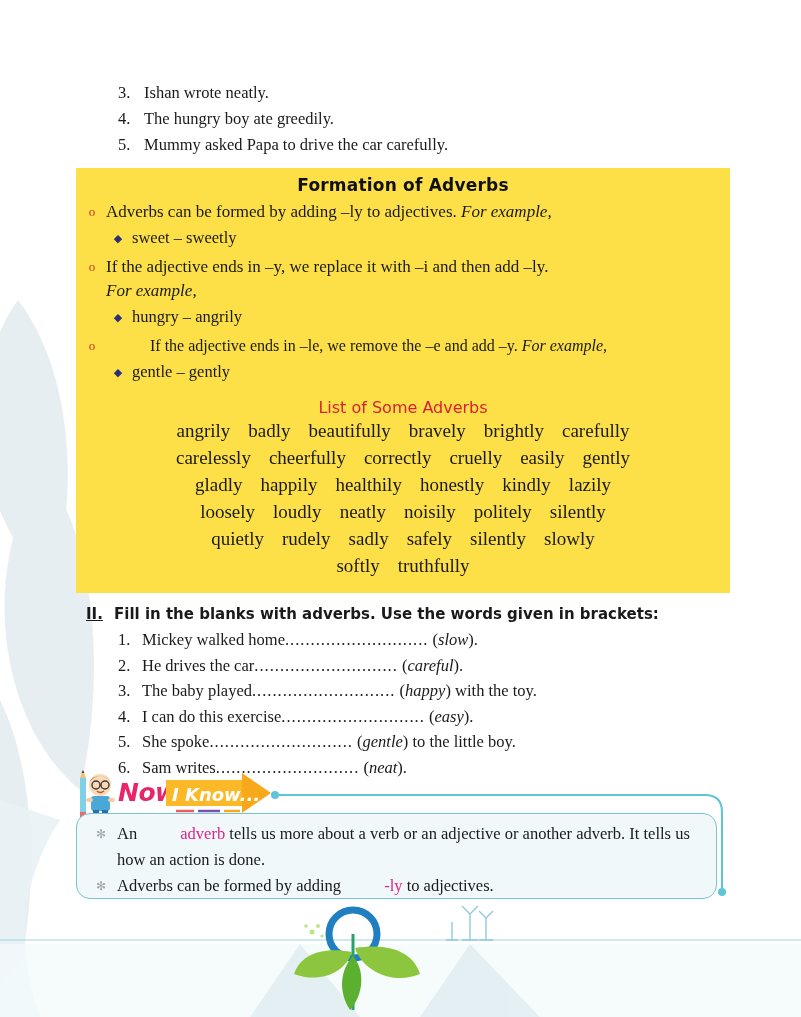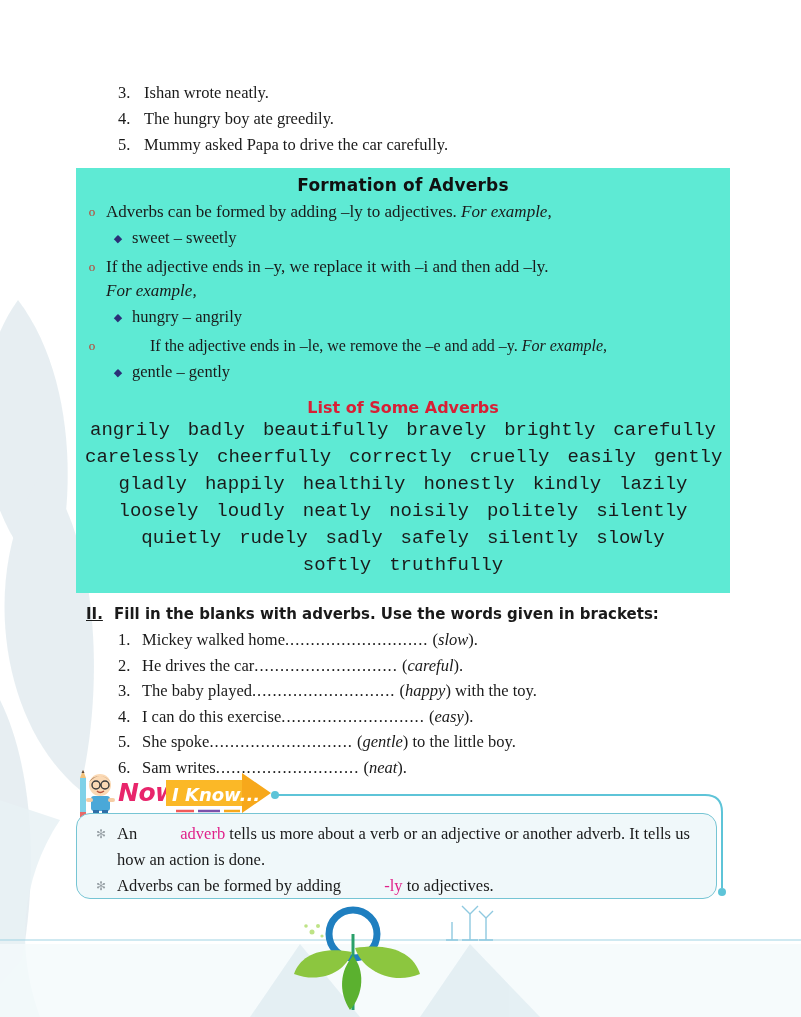--- a/index.html
+++ b/index.html
@@ -37,21 +37,21 @@
   }
   .carry-item .num { width: 26px; flex: 0 0 26px; }
 
   
   #formation-panel {
     position: absolute;
     left: 76px;
     top: 168px;
     width: 654px;
     height: 425px;
-    background: #5eead4;
+    background: #fde047;
     z-index: 2;
   }
   .panel-title {
     text-align: center;
     font-family: "DejaVu Sans", sans-serif;
     font-weight: bold;
     font-size: 17px;
     letter-spacing: .2px;
     color: #111;
     margin-top: 7px;
@@ -92,28 +92,28 @@
     text-align: center;
   }
   .example-text {
     font-size: 16.5px;
     line-height: 24px;
   }
 
   .list-title {
     text-align: center;
     font-family: "DejaVu Sans", sans-serif;
-    font-weight: bold;
+    font-weight: normal;
     font-size: 16px;
     color: #d81f35;
     margin-top: 14px;
   }
   .adverb-row {
     text-align: center;
-    font-family: Liberation Mono, monospace;
+    font-family: Liberation Serif, serif;
     font-size: 19px;
     line-height: 27px;
     color: #1a1a1a;
   }
   .adverb-row span { margin: 0 9px; }
 
   
   #exercise {
     position: absolute;
     left: 86px;

